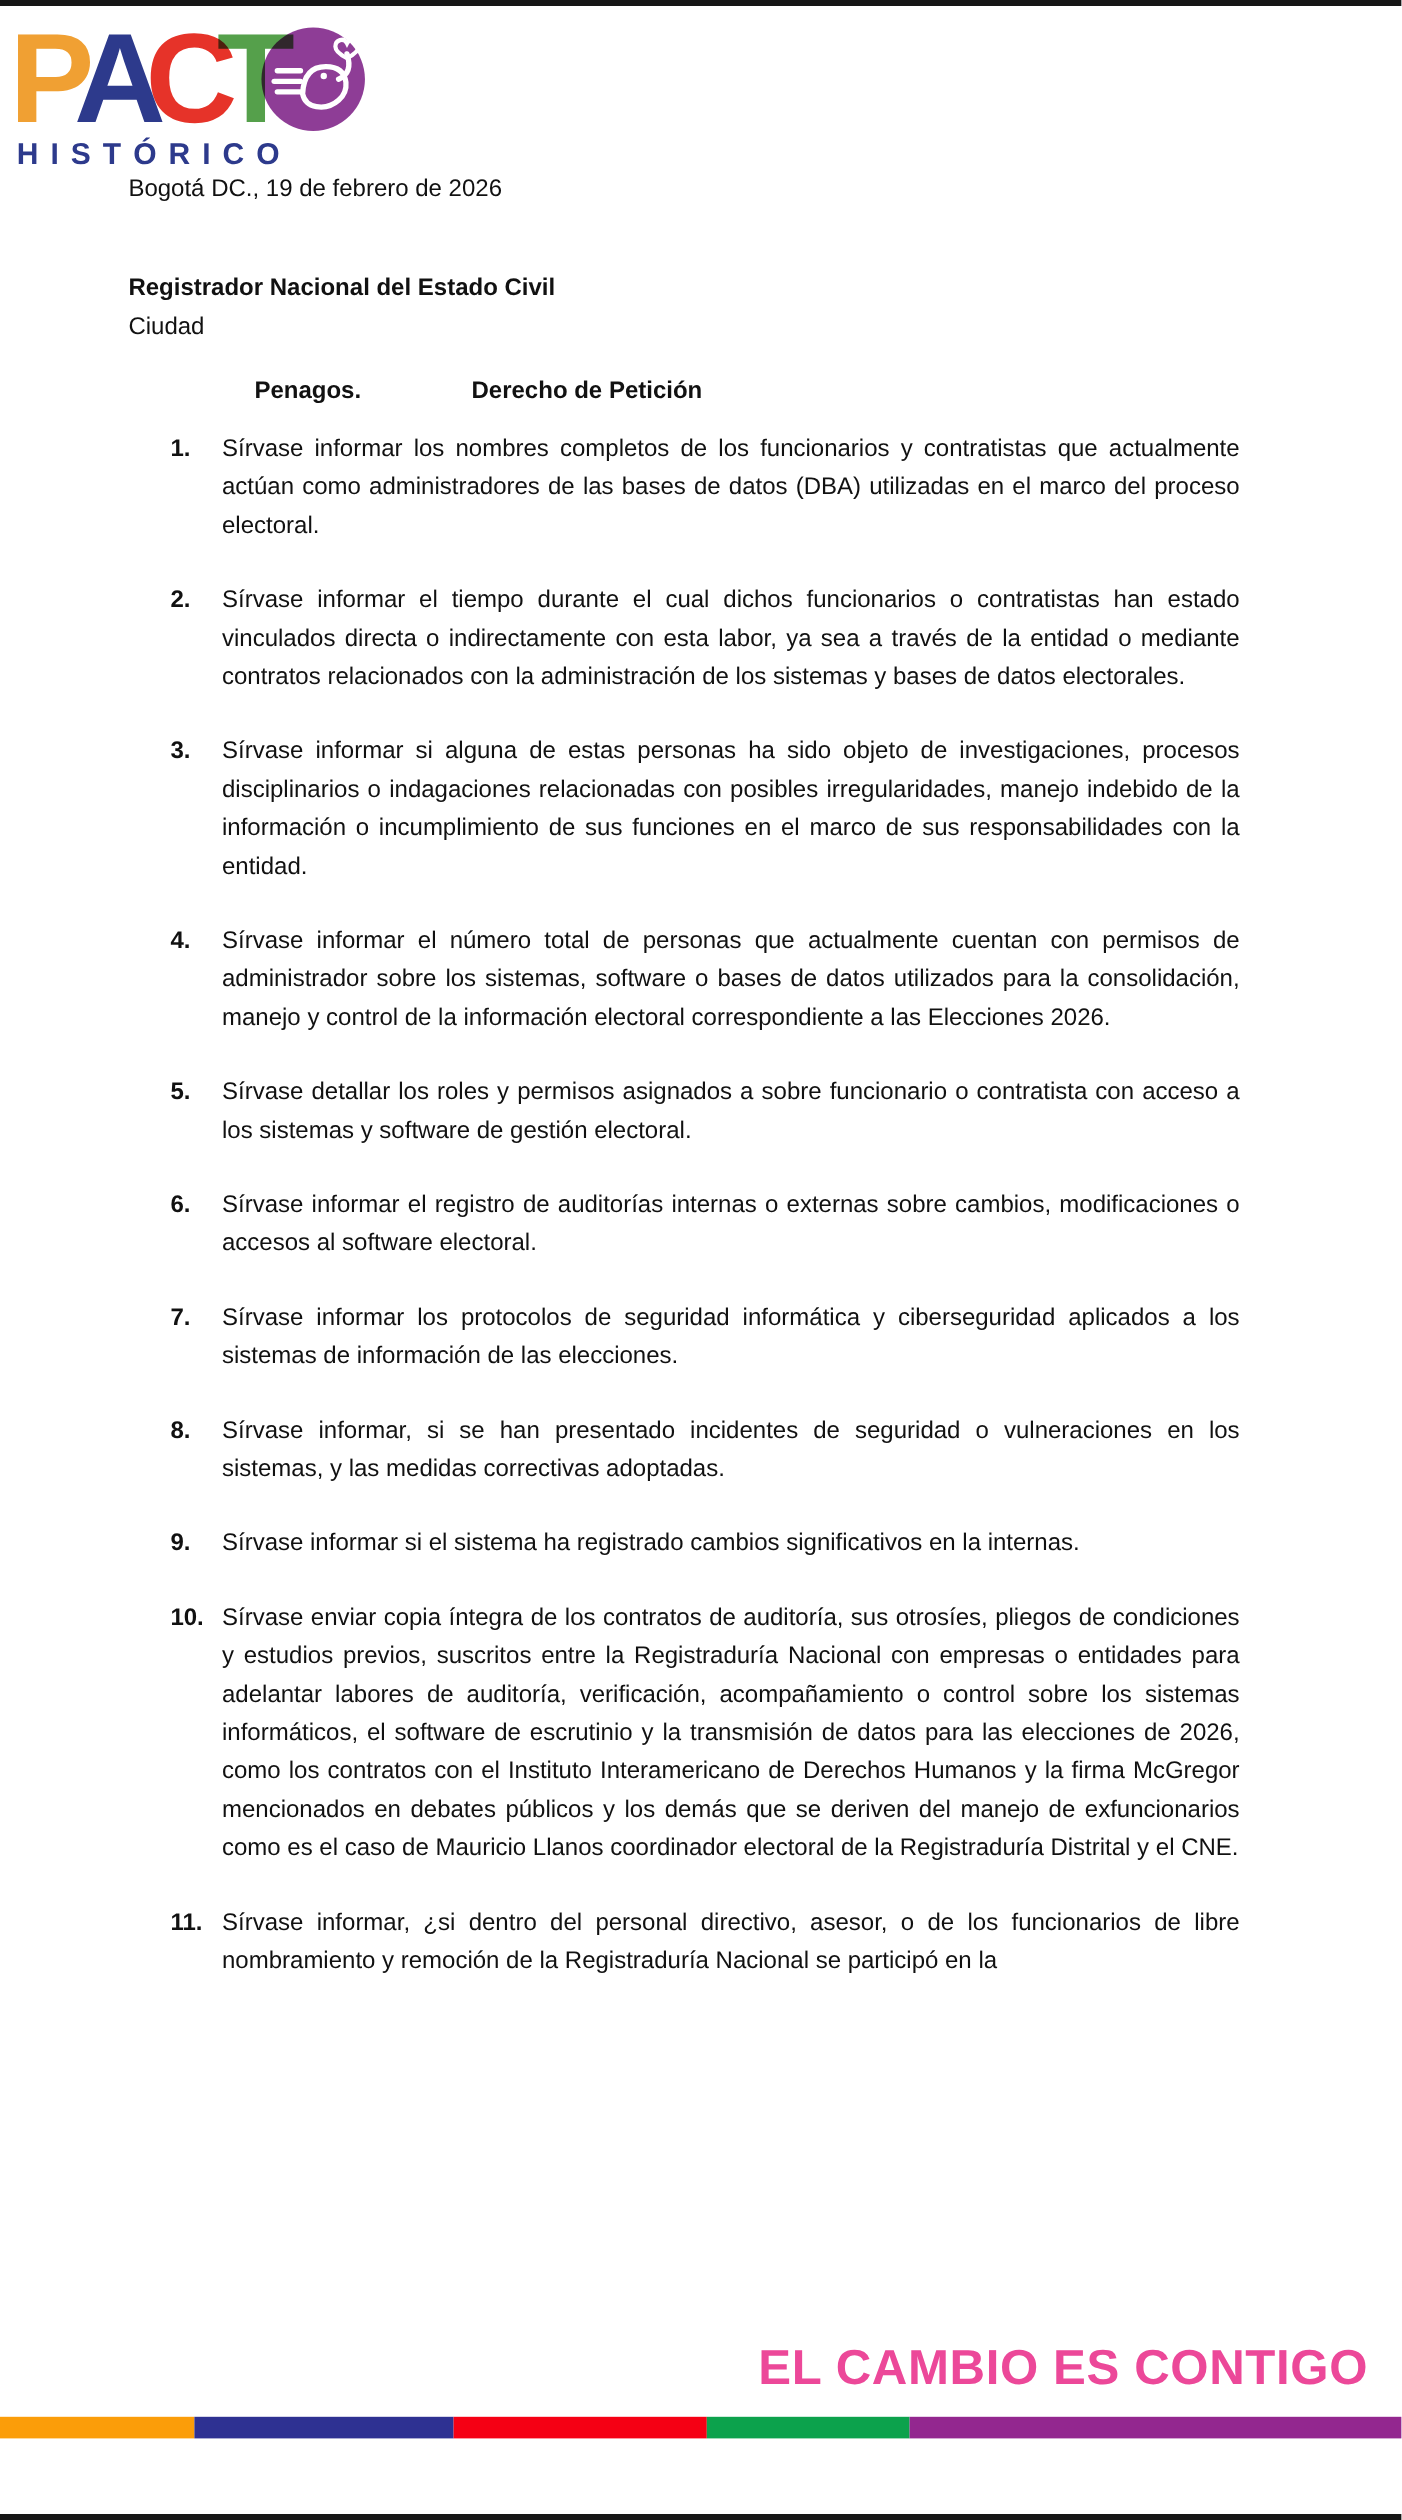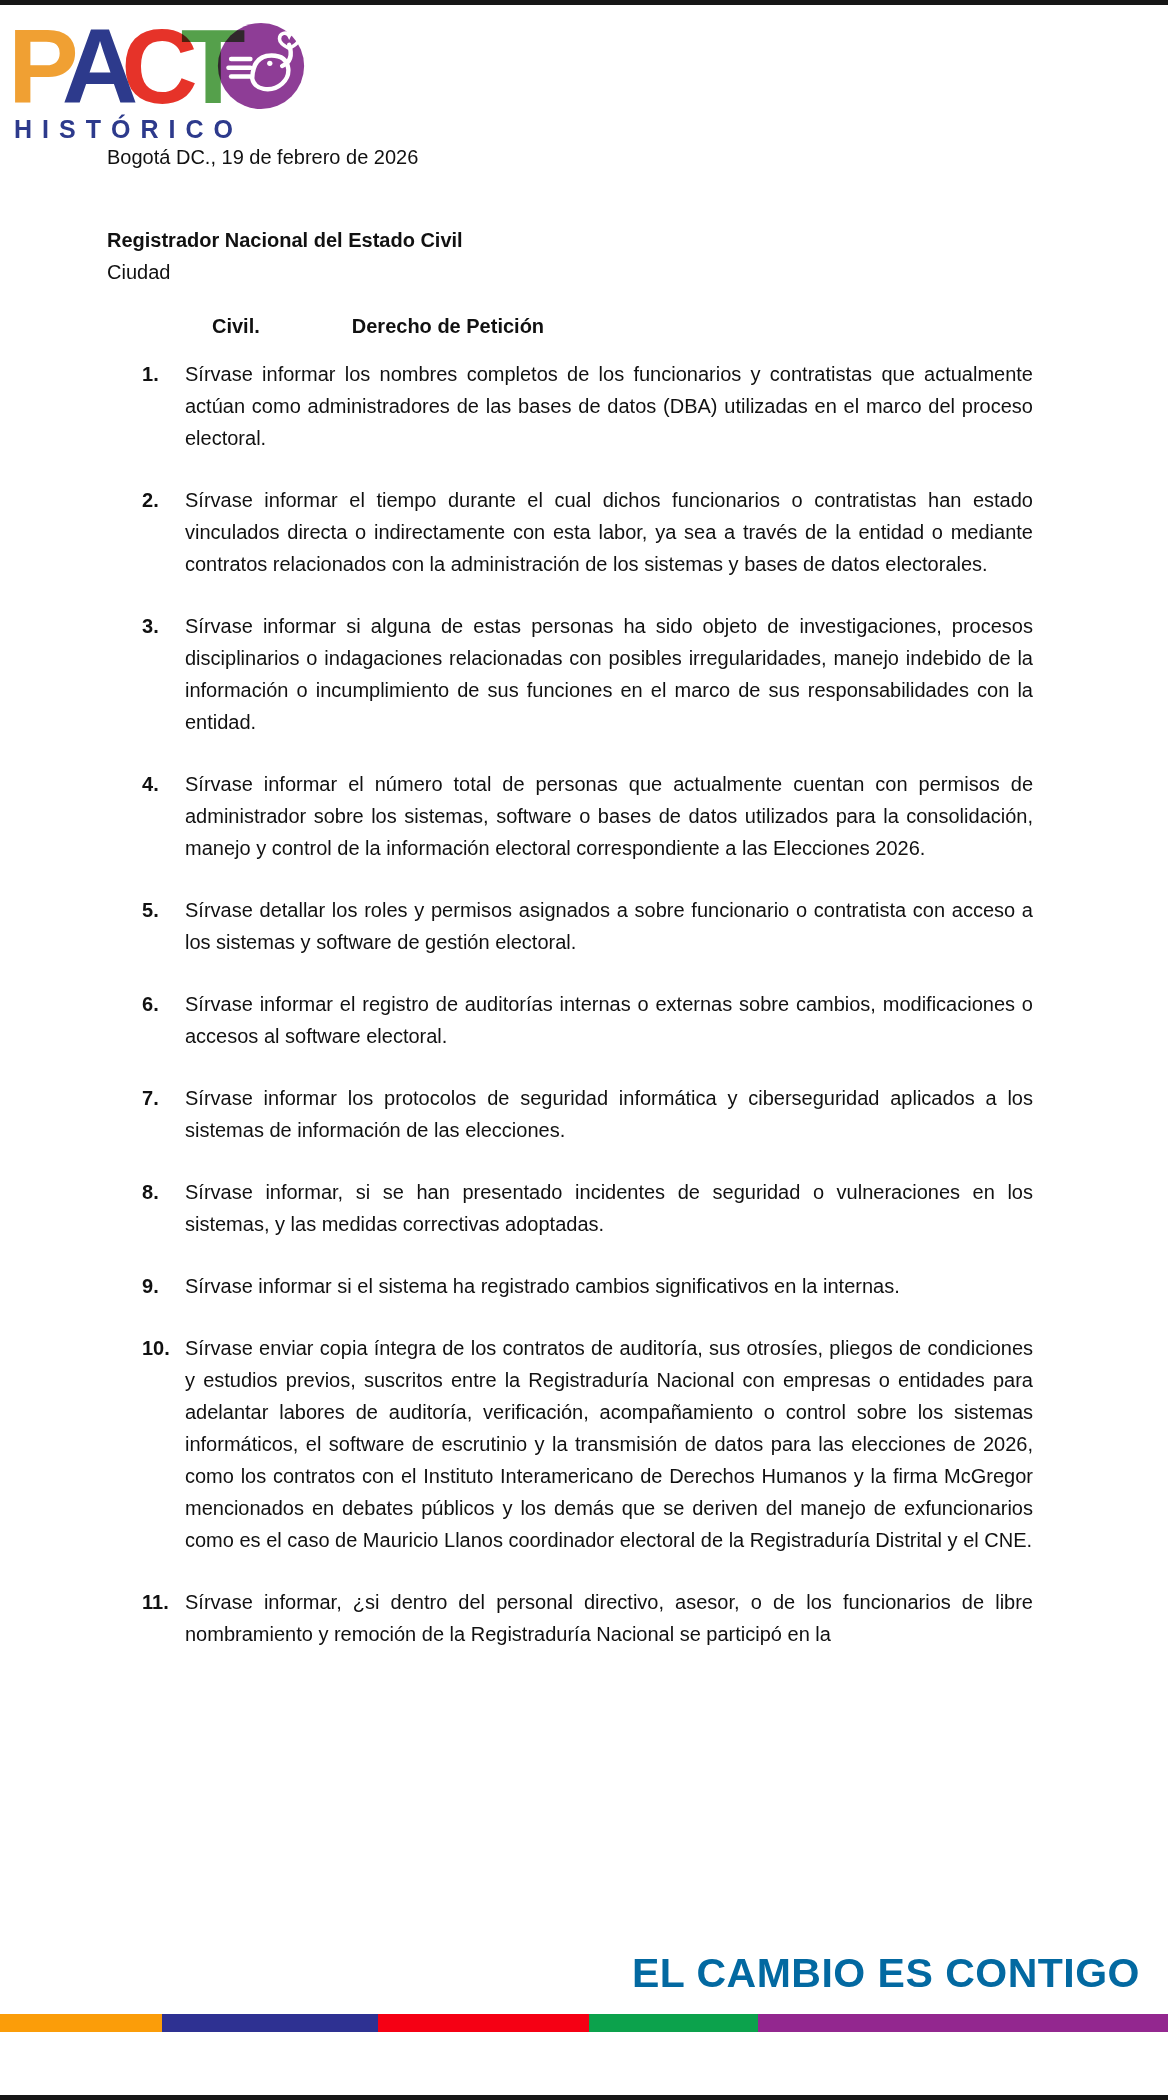--- a/index.html
+++ b/index.html
@@ -97,42 +97,42 @@
 
 <div class="content">
   <p class="date">Bogotá DC., 19 de febrero de 2026</p>
 
   <div class="recipient">
     <p class="bold">Registrador Nacional del Estado Civil</p>
     <p>Ciudad</p>
   </div>
 
   <div class="subject">
-    <span class="subject-label">Civil.</span>
+    <span class="subject-label">Penagos.</span>
     <span class="subject-value">Derecho de Petición</span>
   </div>
 
 
 
   <ol class="petitions">
       <li>Sírvase informar los nombres completos de los funcionarios y contratistas que actualmente actúan como administradores de las bases de datos (DBA) utilizadas en el marco del proceso electoral.</li>
       <li>Sírvase informar el tiempo durante el cual dichos funcionarios o contratistas han estado vinculados directa o indirectamente con esta labor, ya sea a través de la entidad o mediante contratos relacionados con la administración de los sistemas y bases de datos electorales.</li>
       <li>Sírvase informar si alguna de estas personas ha sido objeto de investigaciones, procesos disciplinarios o indagaciones relacionadas con posibles irregularidades, manejo indebido de la información o incumplimiento de sus funciones en el marco de sus responsabilidades con la entidad.</li>
       <li>Sírvase informar el número total de personas que actualmente cuentan con permisos de administrador sobre los sistemas, software o bases de datos utilizados para la consolidación, manejo y control de la información electoral correspondiente a las Elecciones 2026.</li>
       <li>Sírvase detallar los roles y permisos asignados a sobre funcionario o contratista con acceso a los sistemas y software de gestión electoral.</li>
       <li>Sírvase informar el registro de auditorías internas o externas sobre cambios, modificaciones o accesos al software electoral.</li>
       <li>Sírvase informar los protocolos de seguridad informática y ciberseguridad aplicados a los sistemas de información de las elecciones.</li>
       <li>Sírvase informar, si se han presentado incidentes de seguridad o vulneraciones en los sistemas, y las medidas correctivas adoptadas.</li>
       <li>Sírvase informar si el sistema ha registrado cambios significativos en la internas.</li>
       <li>Sírvase enviar copia íntegra de los contratos de auditoría, sus otrosíes, pliegos de condiciones y estudios previos, suscritos entre la Registraduría Nacional con empresas o entidades para adelantar labores de auditoría, verificación, acompañamiento o control sobre los sistemas informáticos, el software de escrutinio y la transmisión de datos para las elecciones de 2026, como los contratos con el Instituto Interamericano de Derechos Humanos y la firma McGregor mencionados en debates públicos y los demás que se deriven del manejo de exfuncionarios como es el caso de Mauricio Llanos coordinador electoral de la Registraduría Distrital y el CNE.</li>
       <li>Sírvase informar, ¿si dentro del personal directivo, asesor, o de los funcionarios de libre nombramiento y remoción de la Registraduría Nacional se participó en la</li>
     </ol>
 </div>
 
-<div class="slogan" style="color: #0369a1;">EL CAMBIO ES CONTIGO</div>
+<div class="slogan" style="color: #ec4899;">EL CAMBIO ES CONTIGO</div>
 
 <div class="stripe">
     <div style="background: rgb(251, 157, 9); width: 13.9%;"></div>
     <div style="background: rgb(46, 49, 146); width: 18.5%;"></div>
     <div style="background: rgb(245, 0, 20); width: 18%;"></div>
     <div style="background: rgb(12, 162, 76); width: 14.5%;"></div>
     <div style="background: rgb(147, 39, 143); width: 35.1%;"></div>
   </div>
 
 <div class="bottombar"></div>

